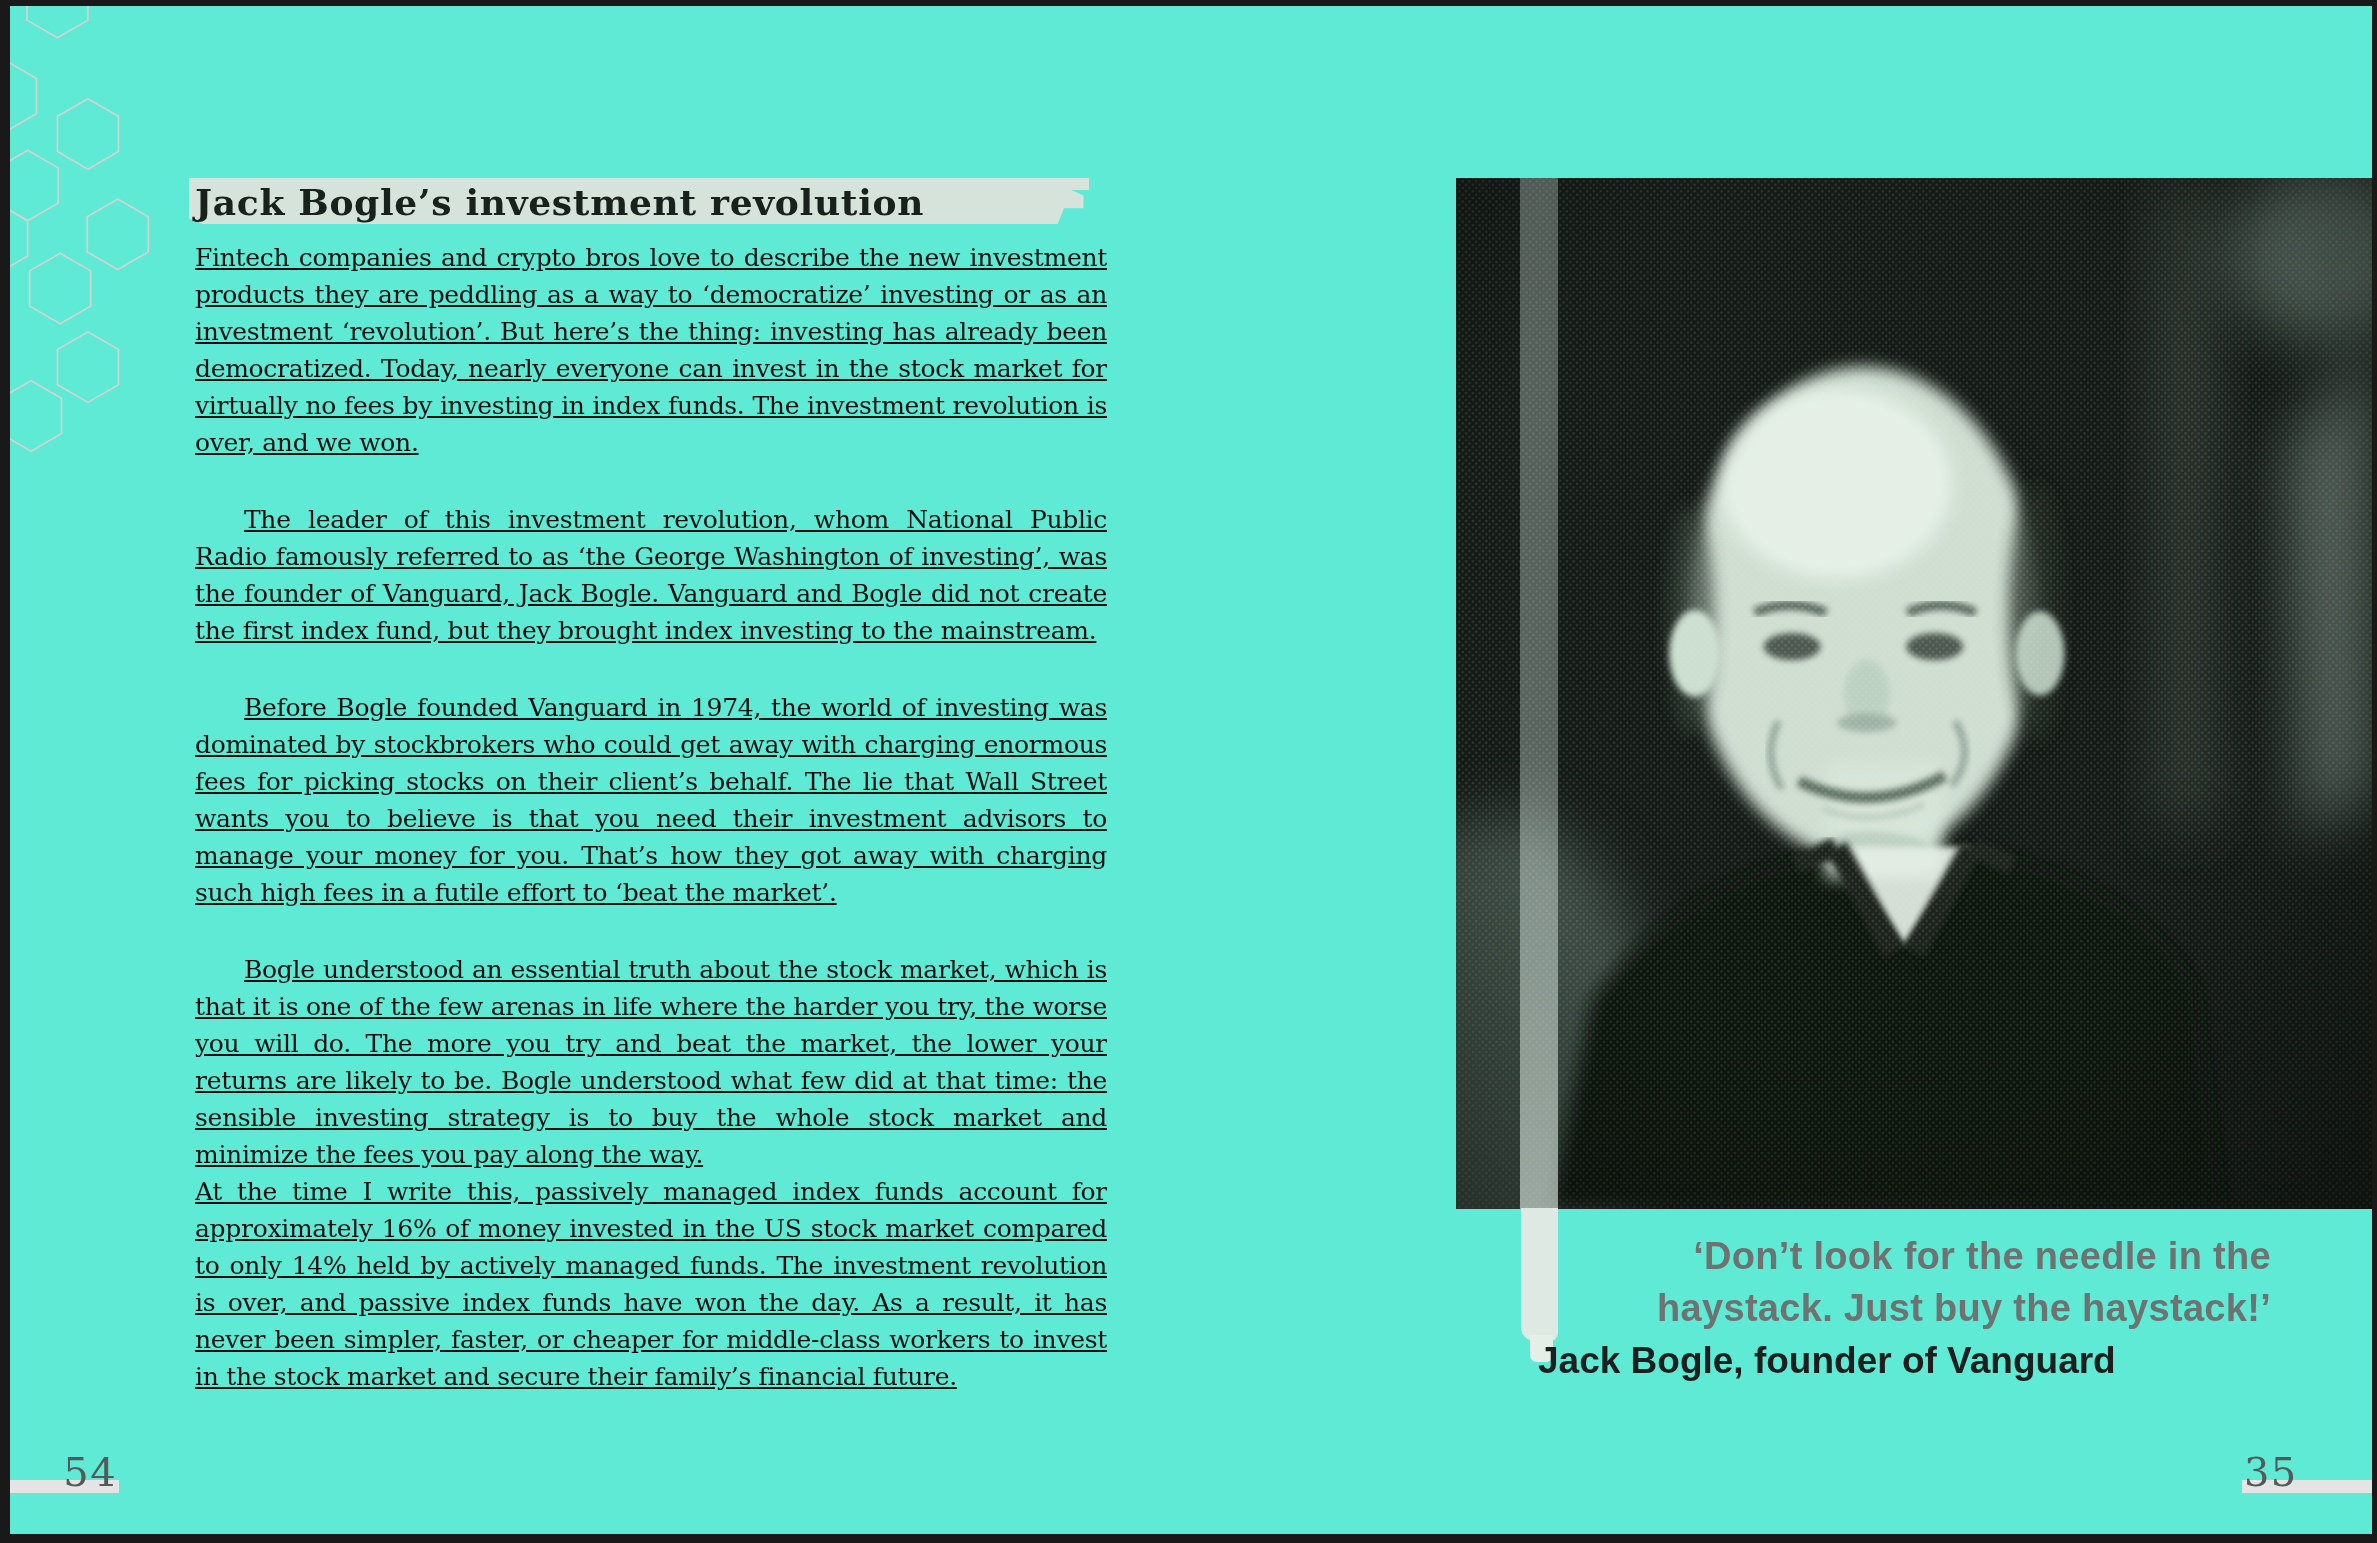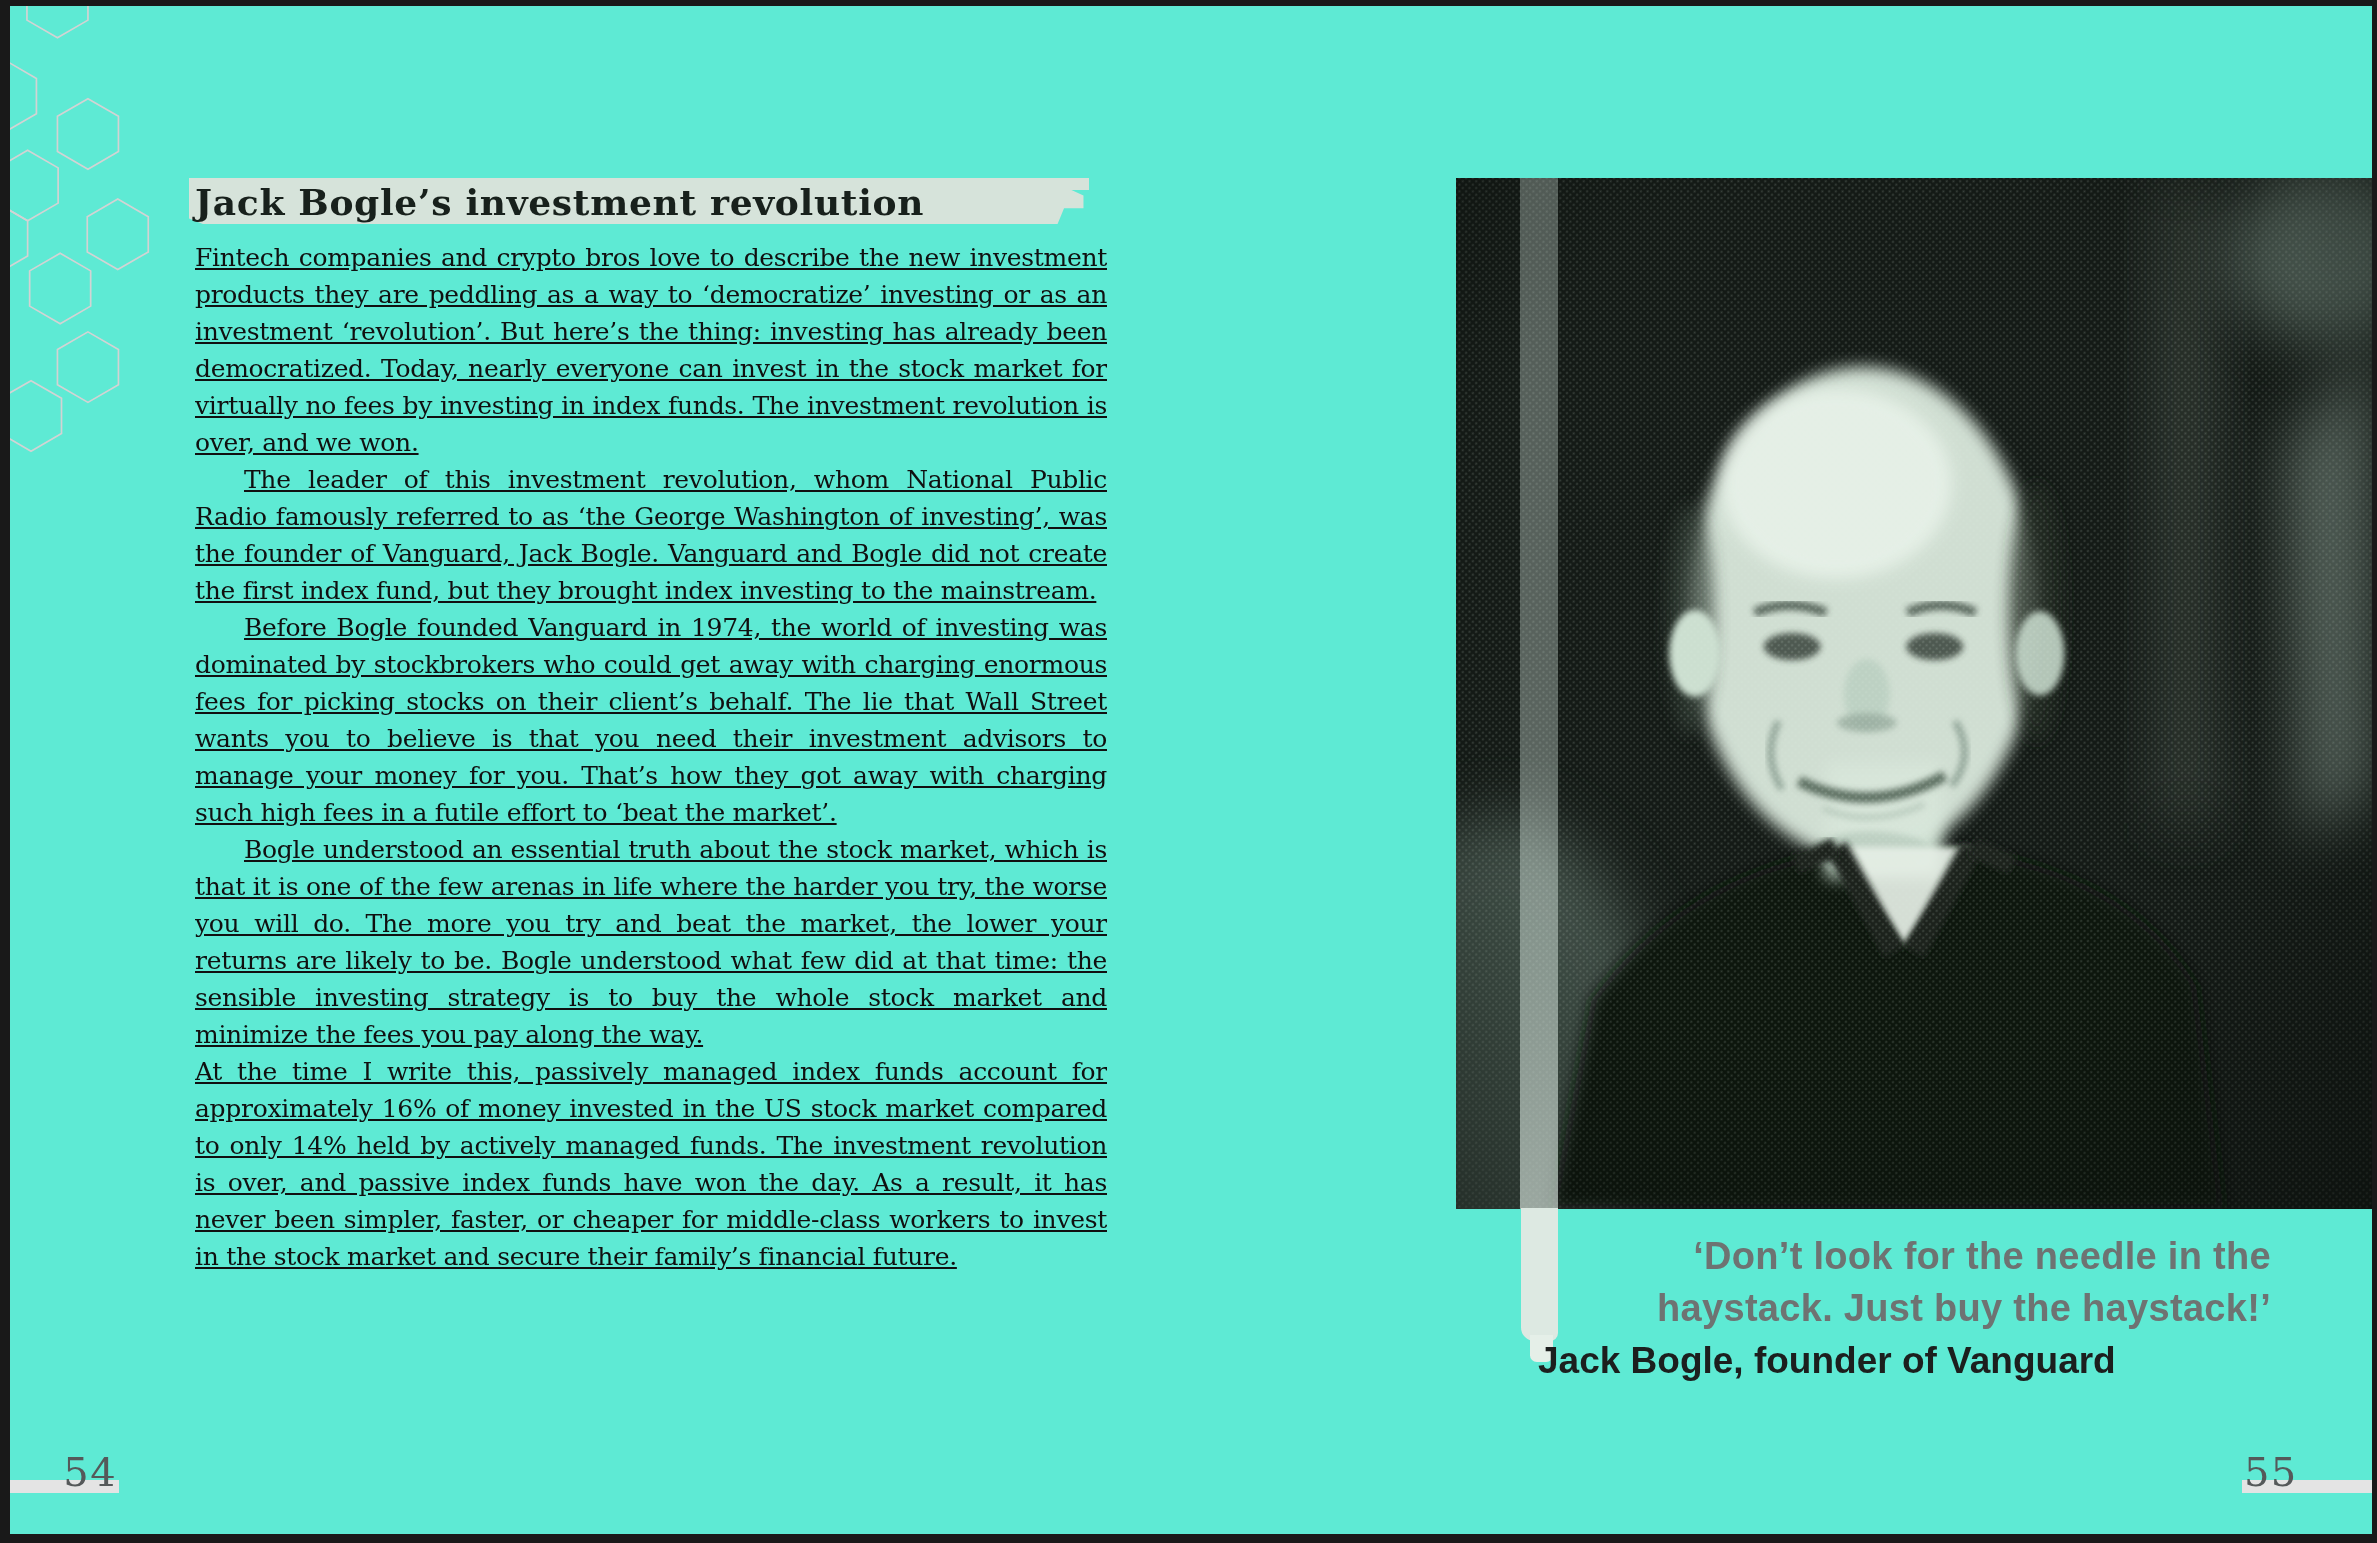--- a/index.html
+++ b/index.html
@@ -33,21 +33,21 @@
     font-family:"DejaVu Serif", serif;
   }
   .body-text{
     position:absolute;left:195px;top:239px;width:912px;height:1249px;
     overflow:hidden;
     font-size:25px;line-height:37px;
     color:#101010;letter-spacing:-0.3px;
     text-align:justify;
   }
   .body-text p{margin:0;text-decoration:underline;}
-  .body-text p.indent{text-indent:49px;}
+  .body-text p.indent{text-indent:49px;margin-top:40px;}
 
   
   .folio-bar{position:absolute;height:13px;background:#e4e4e4;top:1480px;}
   .folio-bar.left{left:9.5px;width:109px;}
   .folio-bar.right{left:2242px;width:130px;}
   .folio{
     position:absolute;top:1449px;
     font-size:40px;color:#55595a;letter-spacing:1.4px;
     font-family:"DejaVu Serif", serif;
   }
@@ -173,21 +173,21 @@
   </div>
 
   <div class="quote-bar"></div>
   <div class="quote-bar-tail"></div>
   <div class="quote">‘Don’t look for the needle in the haystack. Just buy the haystack!’</div>
   <div class="attribution">Jack Bogle, founder of Vanguard</div>
 
   <div class="folio-bar left"></div>
   <div class="folio left">54</div>
   <div class="folio-bar right"></div>
-  <div class="folio right">55</div>
+  <div class="folio right">35</div>
 
   <div class="frame top"></div>
   <div class="frame left"></div>
   <div class="frame bottom"></div>
   <div class="frame right"></div>
 
 </div>
 
 
 </body></html>

